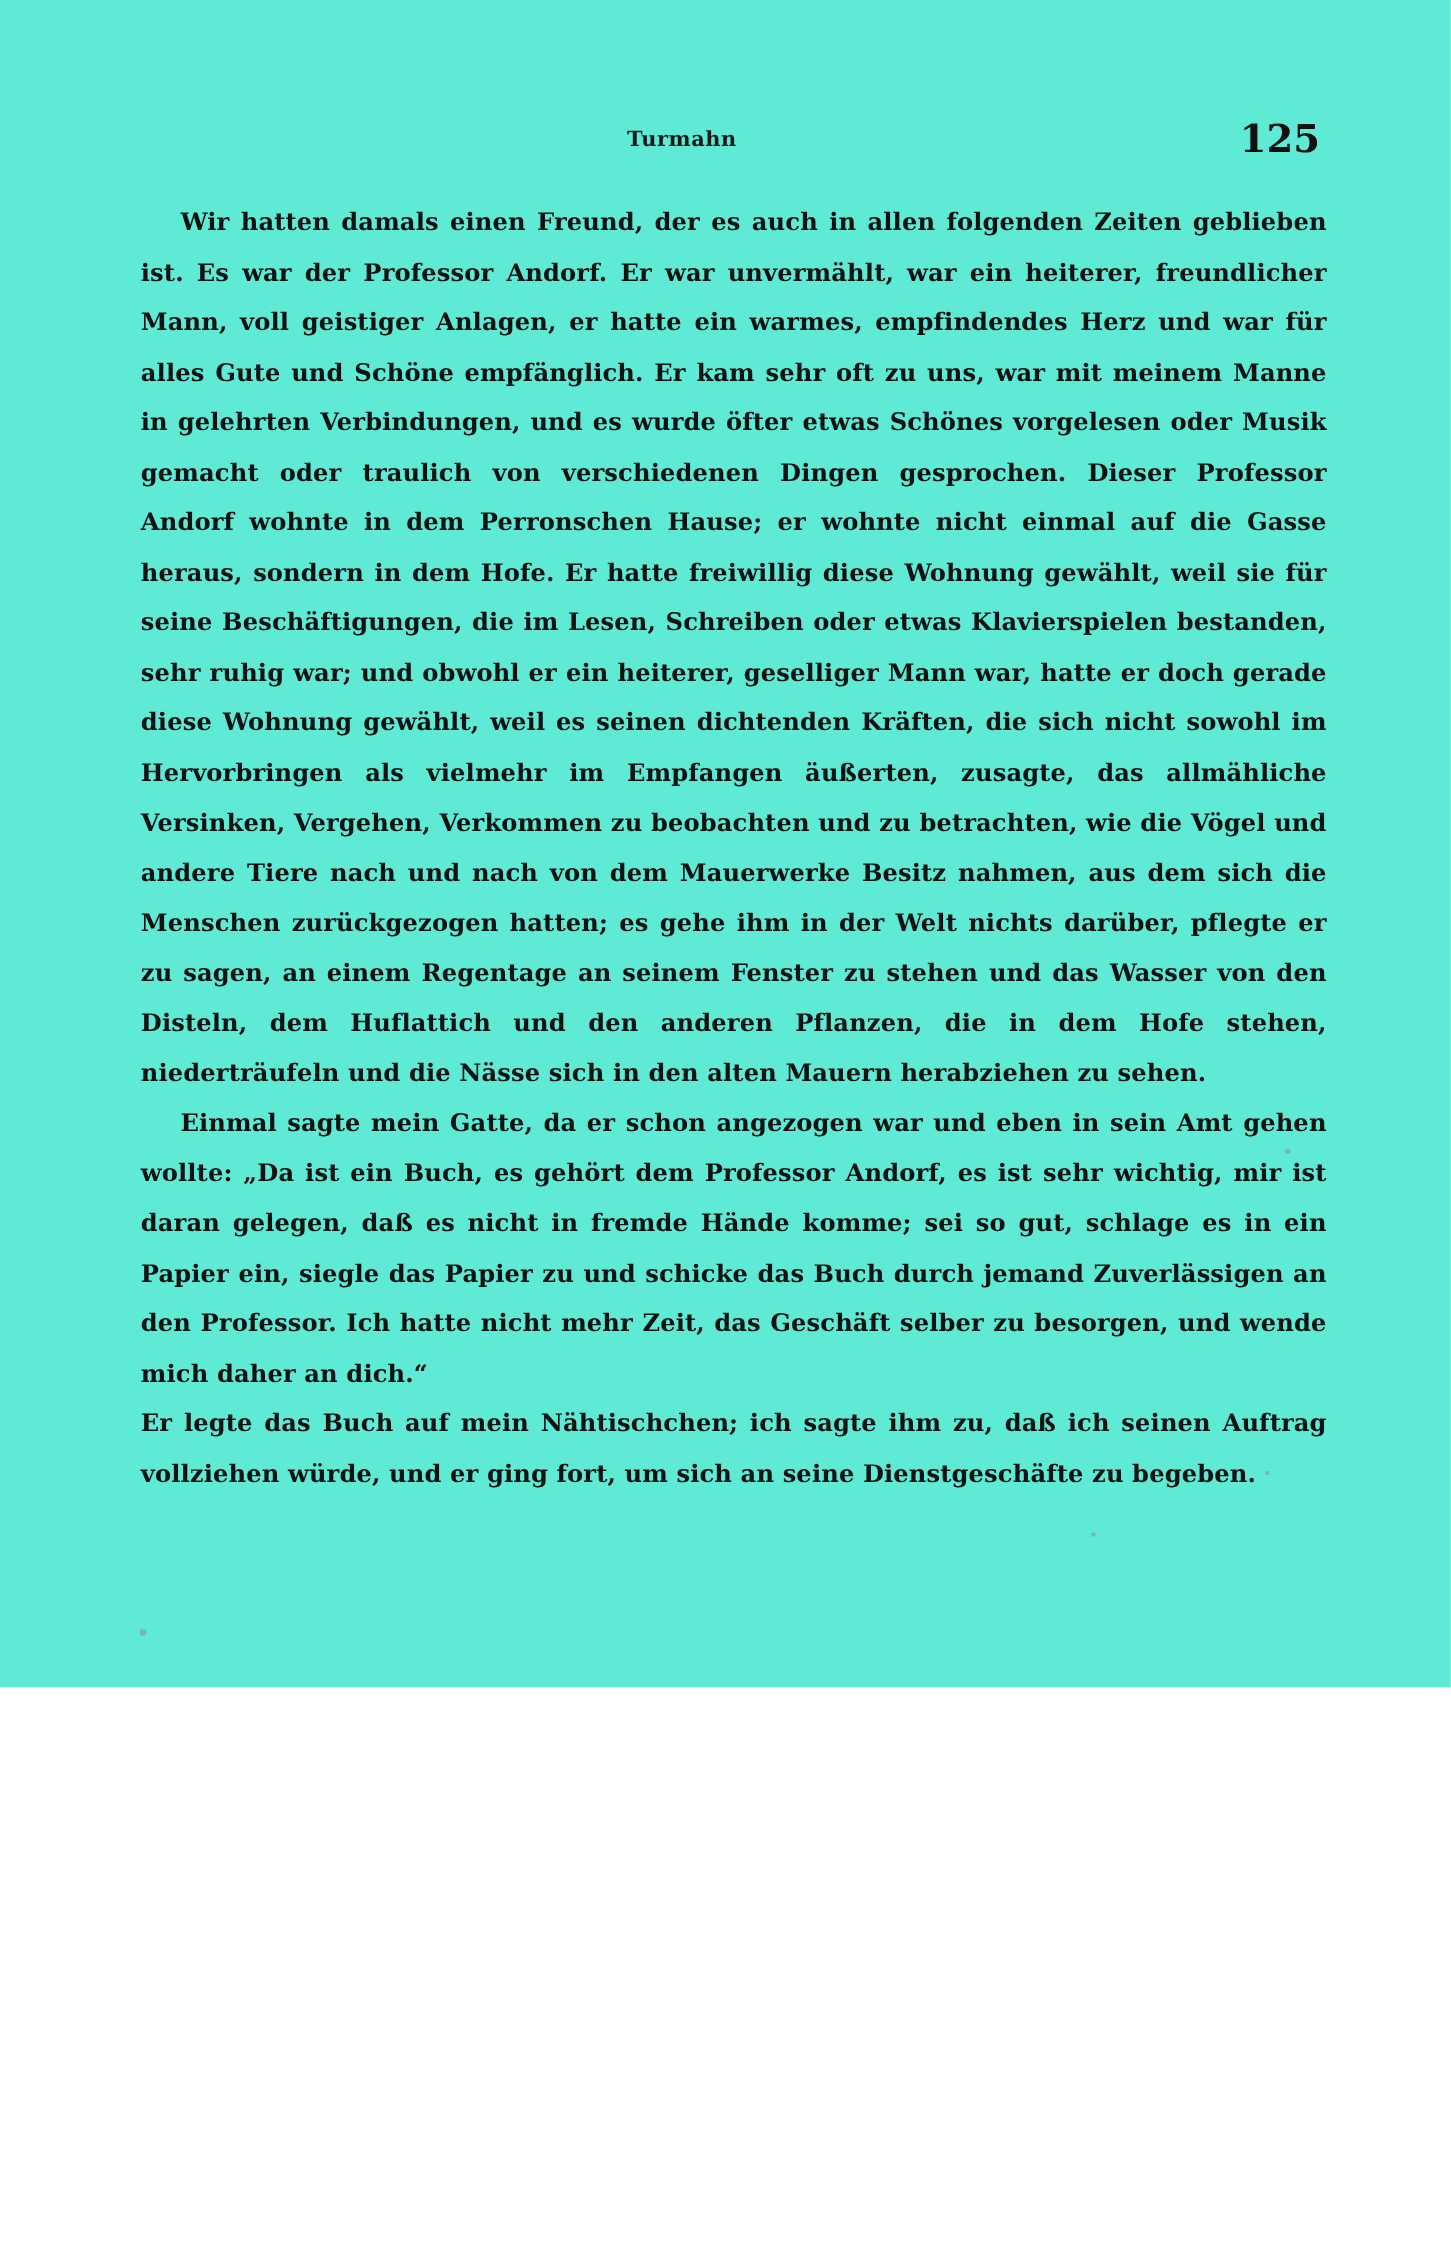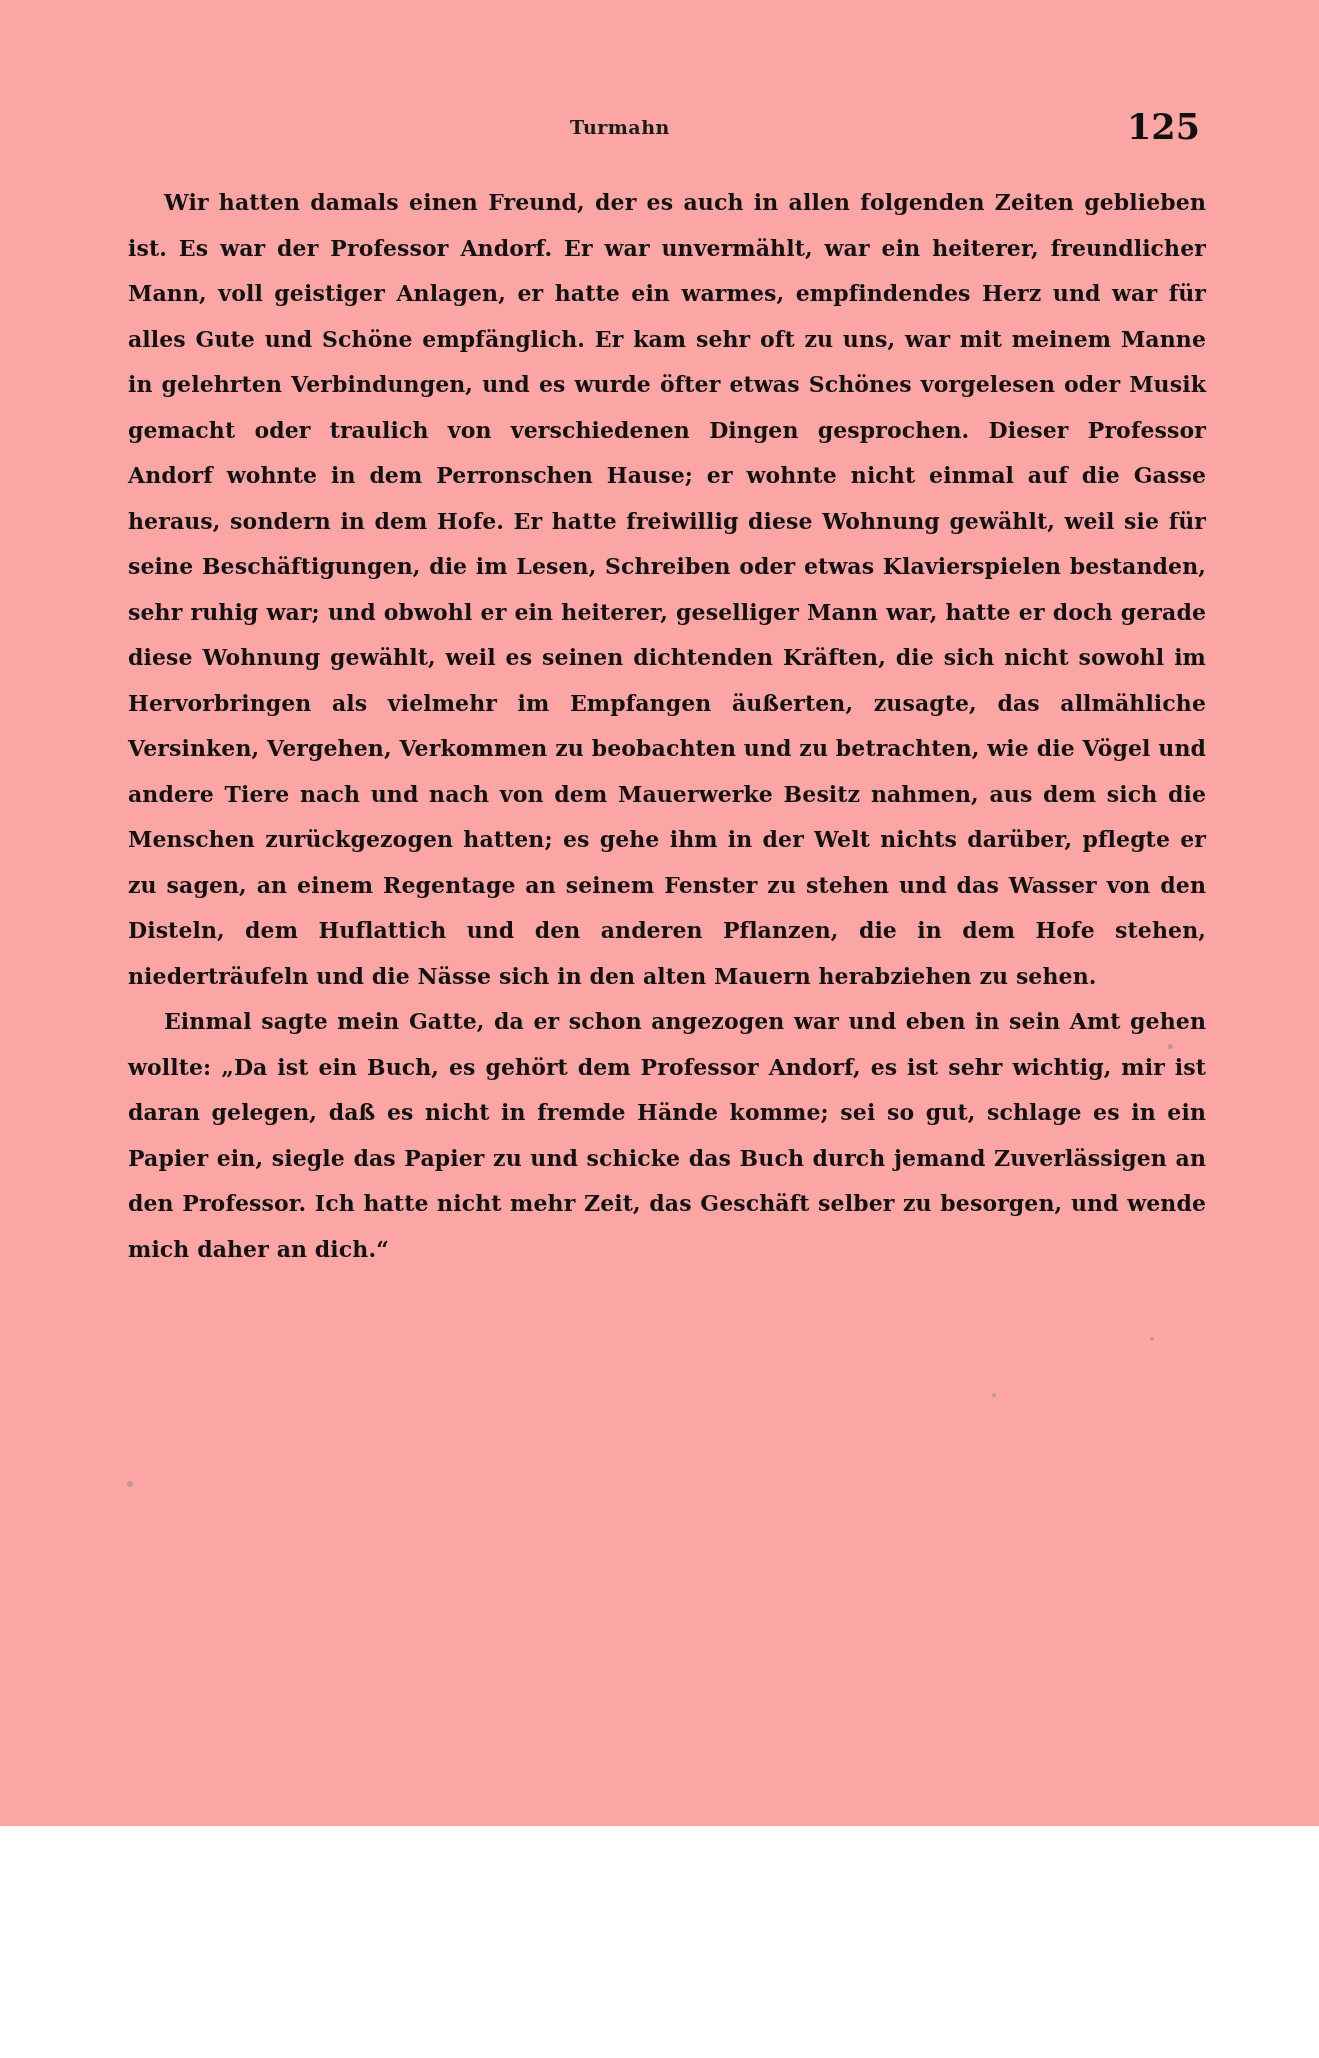--- a/index.html
+++ b/index.html
@@ -12,22 +12,22 @@
     height: 2058px;
     position: relative;
     font-family: "DejaVu Serif", serif;
     overflow: hidden;
   }
   .page {
     position: absolute;
     top: 0;
     left: 0;
     width: 1319px;
-    height: 1826px;
-    background: #fca5a5;
+    height: 1534px;
+    background: #5eead4;
   }
   .header {
     position: absolute;
     top: 106px;
     left: 140px;
     width: 1060px;
     height: 40px;
   }
   .running-head {
     position: absolute;
@@ -88,20 +88,21 @@
 <div class="page">
 
   <div class="header">
     <div class="running-head blackletter">Turmahn</div>
     <div class="page-number">125</div>
   </div>
 
   <div class="body-text blackletter">
     <p>Wir hatten damals einen Freund, der es auch in allen folgenden Zeiten geblieben ist.  Es war der Professor Andorf. Er war unvermählt, war ein heiterer, freundlicher Mann, voll geistiger Anlagen, er hatte ein warmes, empfindendes Herz und war für alles Gute und Schöne empfänglich. Er kam sehr oft zu uns, war mit meinem Manne in gelehrten Verbindungen, und es wurde öfter etwas Schönes vorgelesen oder Musik gemacht oder traulich von verschiedenen Dingen gesprochen.  Dieser Professor Andorf wohnte in dem Perronschen Hause;  er wohnte nicht einmal auf die Gasse heraus, sondern in dem Hofe.  Er hatte freiwillig diese Wohnung gewählt, weil sie für seine Beschäftigungen, die im Lesen, Schreiben oder etwas Klavierspielen bestanden, sehr ruhig war; und obwohl er ein heiterer, geselliger Mann war, hatte er doch gerade diese Wohnung gewählt, weil es seinen dichtenden Kräften,  die sich nicht sowohl im Hervorbringen als vielmehr im Empfangen äußerten, zusagte,  das allmähliche Versinken, Vergehen, Verkommen zu beobachten und zu betrachten, wie die Vögel und andere Tiere nach und nach von dem Mauerwerke Besitz nahmen,  aus dem  sich  die  Menschen  zurückgezogen hatten;  es gehe ihm in der Welt nichts darüber, pflegte er zu sagen, an einem Regentage an seinem Fenster zu stehen und das Wasser von den Disteln, dem Huflattich und den anderen Pflanzen, die in dem Hofe stehen, niederträufeln und die Nässe sich in den alten Mauern herabziehen zu sehen.</p>
     <p>Einmal sagte mein Gatte, da er schon angezogen war und eben in sein Amt gehen wollte: „Da ist ein Buch, es gehört dem Professor Andorf, es ist sehr wichtig, mir ist daran gelegen,  daß es nicht in fremde Hände komme;  sei so gut, schlage es in ein Papier ein, siegle das Papier zu und schicke das Buch durch jemand Zuverlässigen an den Professor. Ich hatte nicht mehr Zeit, das Geschäft selber zu besorgen, und wende mich daher an dich.“</p>
+    <p class="no-indent">Er legte das Buch auf mein Nähtischchen; ich sagte ihm zu, daß ich seinen Auftrag vollziehen würde, und er ging fort, um sich an seine Dienstgeschäfte zu begeben.</p>
   </div>
 
   <span class="speck" style="left:1168px;top:1044px;width:5px;height:5px;"></span>
   <span class="speck" style="left:127px;top:1481px;width:6px;height:6px;"></span>
   <span class="speck" style="left:1150px;top:1337px;width:4px;height:4px;"></span>
   <span class="speck" style="left:992px;top:1393px;width:4px;height:4px;"></span>
 
 </div>
 
 </body></html>

